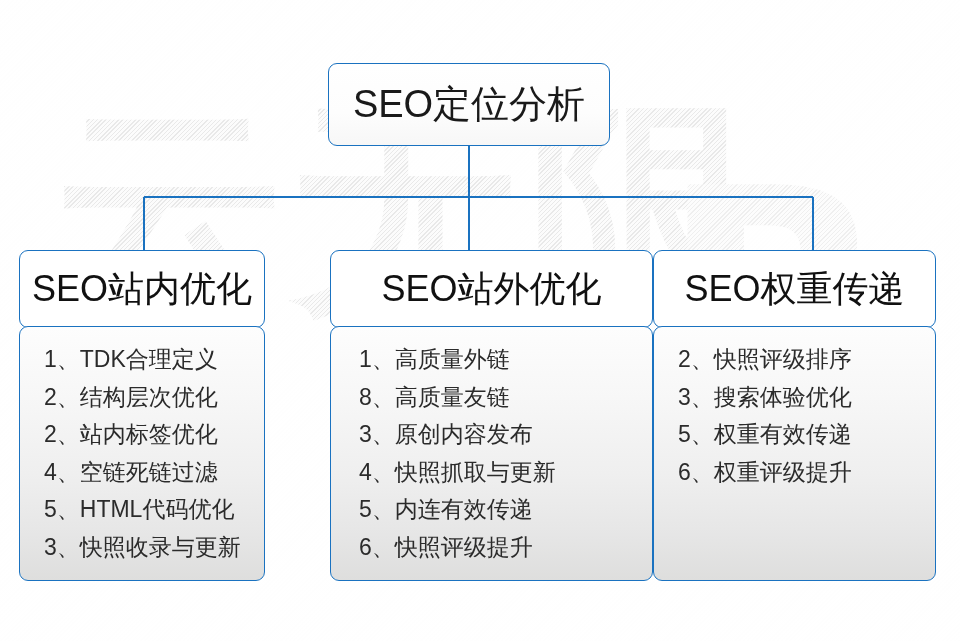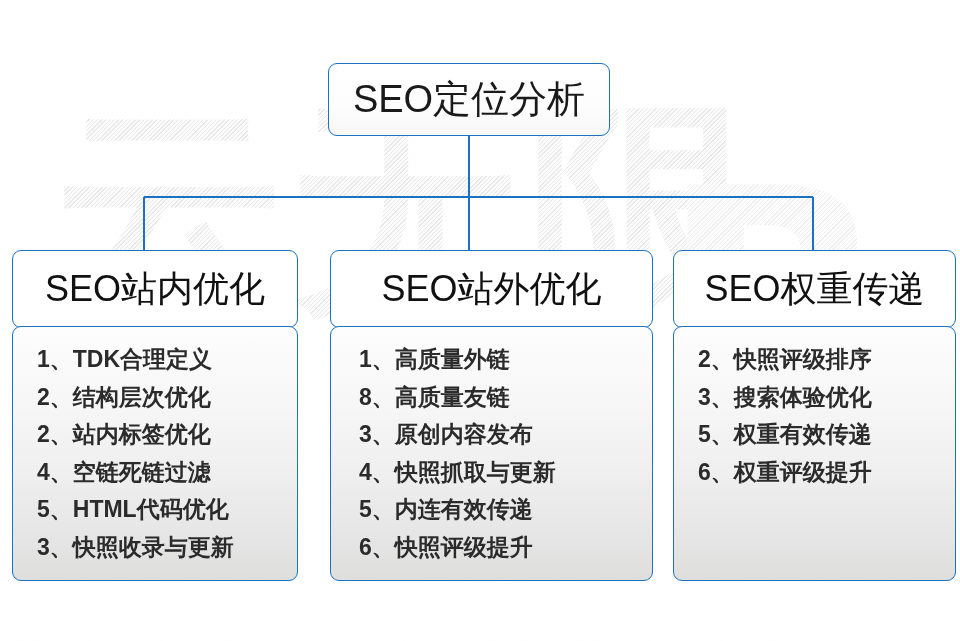--- a/index.html
+++ b/index.html
@@ -77,21 +77,21 @@
     z-index: 1;
     pointer-events: none;
   }
 
   
   #title-box {
     position: absolute;
     left: 328px;
     top: 63px;
     width: 282px;
-    height: 73px;
+    height: 83px;
     box-sizing: border-box;
     border: 1.6px solid #1a72c0;
     border-radius: 9px;
     background: linear-gradient(180deg, #ffffff 0%, #fdfdfd 60%, #f7f7f7 100%);
     display: flex;
     align-items: center;
     justify-content: center;
     z-index: 3;
   }
   #title-box .title-text {
@@ -142,27 +142,27 @@
   .col-body ol {
     list-style: none;
     margin: 0;
     padding: 0;
   }
   .col-body li {
     font-size: 23px;
     line-height: 37.5px;
     color: #2b2b2b;
     white-space: nowrap;
-    font-weight: 700;
-  }
-
-  
-  #col-0 { left: 12px;   width: 286px; border-radius: 23px; }
+    font-weight: 400;
+  }
+
+  
+  #col-0 { left: 19px;   width: 246px; border-radius: 23px; }
   #col-1 { left: 330px; width: 323px; }
-  #col-2 { left: 673px; width: 283px; }
+  #col-2 { left: 653px; width: 283px; }
 
   #col-0 .col-body li { padding-left: 24px; }
   #col-1 .col-body li { padding-left: 28px; }
   #col-2 .col-body li { padding-left: 24px; }
 </style>
 </head>
 <body>
 
 <div id="stage">
 

